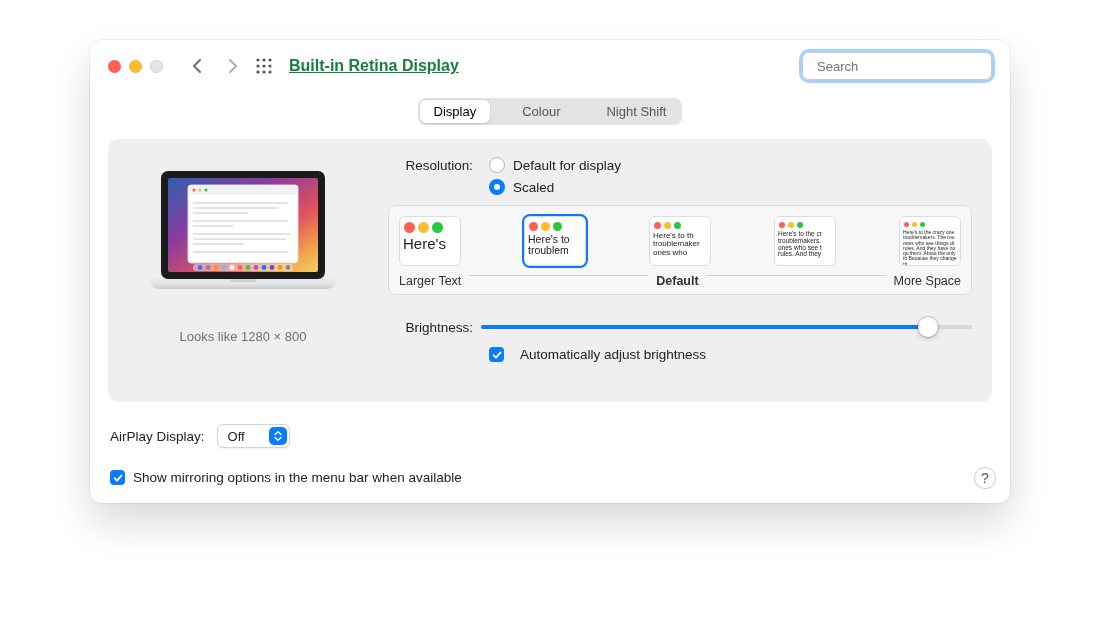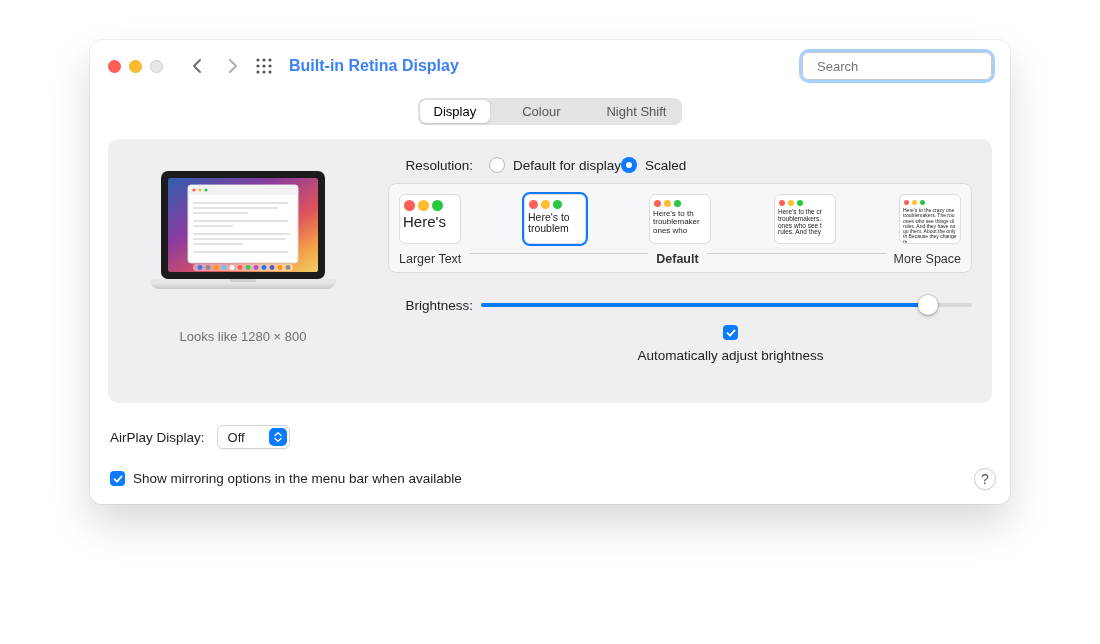--- a/index.html
+++ b/index.html
@@ -16,21 +16,21 @@
     padding: 12px 18px 10px 18px;
   }
   .traffic { display:flex; gap:8px; margin-right:4px;}
   .tl { width:13px; height:13px; border-radius:50%; }
   .tl.close { background:#ff5f57; border:1px solid rgba(0,0,0,.05);}
   .tl.min   { background:#febc2e; border:1px solid rgba(0,0,0,.05);}
   .tl.max   { background:#e6e6e6; border:1px solid rgba(0,0,0,.1);}
   .nav { display:flex; gap:24px; color:#6f6f73; margin-left:8px;}
   .nav svg { display:block; }
   .grid-icon { color:#444; display:flex; }
-  .title { font-size:16px; font-weight:600; color:#3b82f6; }
+  .title { font-size:16px; font-weight:600; color:#15803d;text-decoration:underline; }
   .searchbox {
     margin-left:auto; display:flex; align-items:center; gap:6px;
     width: 190px; height:28px; border-radius:7px;
     border:1px solid #c9c9cc; padding:0 8px;
     box-shadow: 0 0 0 3px rgba(0,122,255,0.35);
   }
   .searchbox input {
     border:none; outline:none; font-size:13px; flex:1; background:transparent; color:#333;
   }
   .searchbox svg { color:#9a9aa0; }
@@ -50,21 +50,21 @@
     margin: 0 18px 0 18px; background:#efeff1; border-radius:10px;
     padding: 18px 20px 40px 20px;
     display:flex; gap: 30px;
   }
   .left { width: 230px; text-align:center; }
   .laptop { margin:10px auto 18px; }
   .caption { font-size:13px; color:#6f6f73; }
   .right { flex:1; }
   .row { display:flex; align-items:flex-start; gap:16px; }
   .lbl { width:85px; text-align:right; font-size:13.5px; color:#222; padding-top:1px;}
-  .radios { display:flex; flex-direction:row; font-size:13.5px; color:#222;}
+  .radios { display:flex; flex-direction:column; gap:6px; font-size:13.5px; color:#222;}
   .radio { display:flex; align-items:center; gap:8px; }
   .r-outer { width:16px; height:16px; border-radius:50%; border:1px solid #b8b8bd; background:#fff; display:flex; align-items:center; justify-content:center;}
   .r-outer.checked { border:none; background:#0a7aff; }
   .r-inner { width:6px; height:6px; border-radius:50%; background:#fff; }
   
   .scaleblock { margin:10px 0 0 0; background:#f7f7f9; border:1px solid #dcdcdf; border-radius:8px; padding:10px 6px 6px 6px;}
   .thumbs { display:flex; gap:8px; justify-content:space-between; padding:0 4px;}
   .thumb {
     width:62px; height:50px; border-radius:6px; background:#fff;
     border:1px solid #dcdcdf; overflow:hidden; position:relative;
@@ -76,21 +76,21 @@
   .thumb .tx { padding:0 3px 2px 3px; color:#222; line-height:1.05; font-weight:400; overflow:hidden;}
   .scale-labels { display:flex; margin:8px 4px 0 4px; font-size:12.5px; color:#333;}
   .scale-labels .rule { flex:1; border-top:1px solid #cfcfd3; margin:0 8px; position:relative; top:1px;}
   .note { text-align:center; font-size:12px; color:#8a8a90; margin-top:6px;}
   
   .brow { margin-top:22px; display:flex; align-items:center; gap:8px;}
   .slider { flex:1; height:20px; position:relative; }
   .track { position:absolute; left:0; right:0; top:50%; height:4px; transform:translateY(-50%); border-radius:3px; overflow:hidden; background:#d8d8dc;}
   .fill { position:absolute; left:0; top:0; bottom:0; width:91%; background:#0a7aff;}
   .knob { position:absolute; top:50%; left:91%; transform:translate(-50%,-50%); width:20px; height:20px; border-radius:50%; background:#fff; box-shadow:0 0 0 1px rgba(0,0,0,.12), 0 2px 4px rgba(0,0,0,.2);}
-  .auto { display:flex; align-items:center; gap:8px; margin:10px 0 0 101px; font-size:13.5px; color:#222;flex-direction:column;}
+  .auto { display:flex; align-items:center; gap:16px; margin:10px 0 0 101px; font-size:13.5px; color:#222;}
   .chk { width:15px; height:15px; border-radius:4px; background:#0a7aff; display:flex; align-items:center; justify-content:center;}
   .chk svg { color:#fff; }
   
   .bottom { padding: 22px 20px 18px 20px; }
   .airplay { display:flex; align-items:center; gap:12px; font-size:13.5px; color:#222; margin-bottom:22px;}
   .select {
     display:flex; align-items:center; gap:24px;
     background:#fff; border:1px solid #d4d4d8; border-radius:6px;
     height:24px; padding: 0 2px 0 10px; font-size:13px;
     box-shadow: 0 0.5px 1px rgba(0,0,0,.06);

